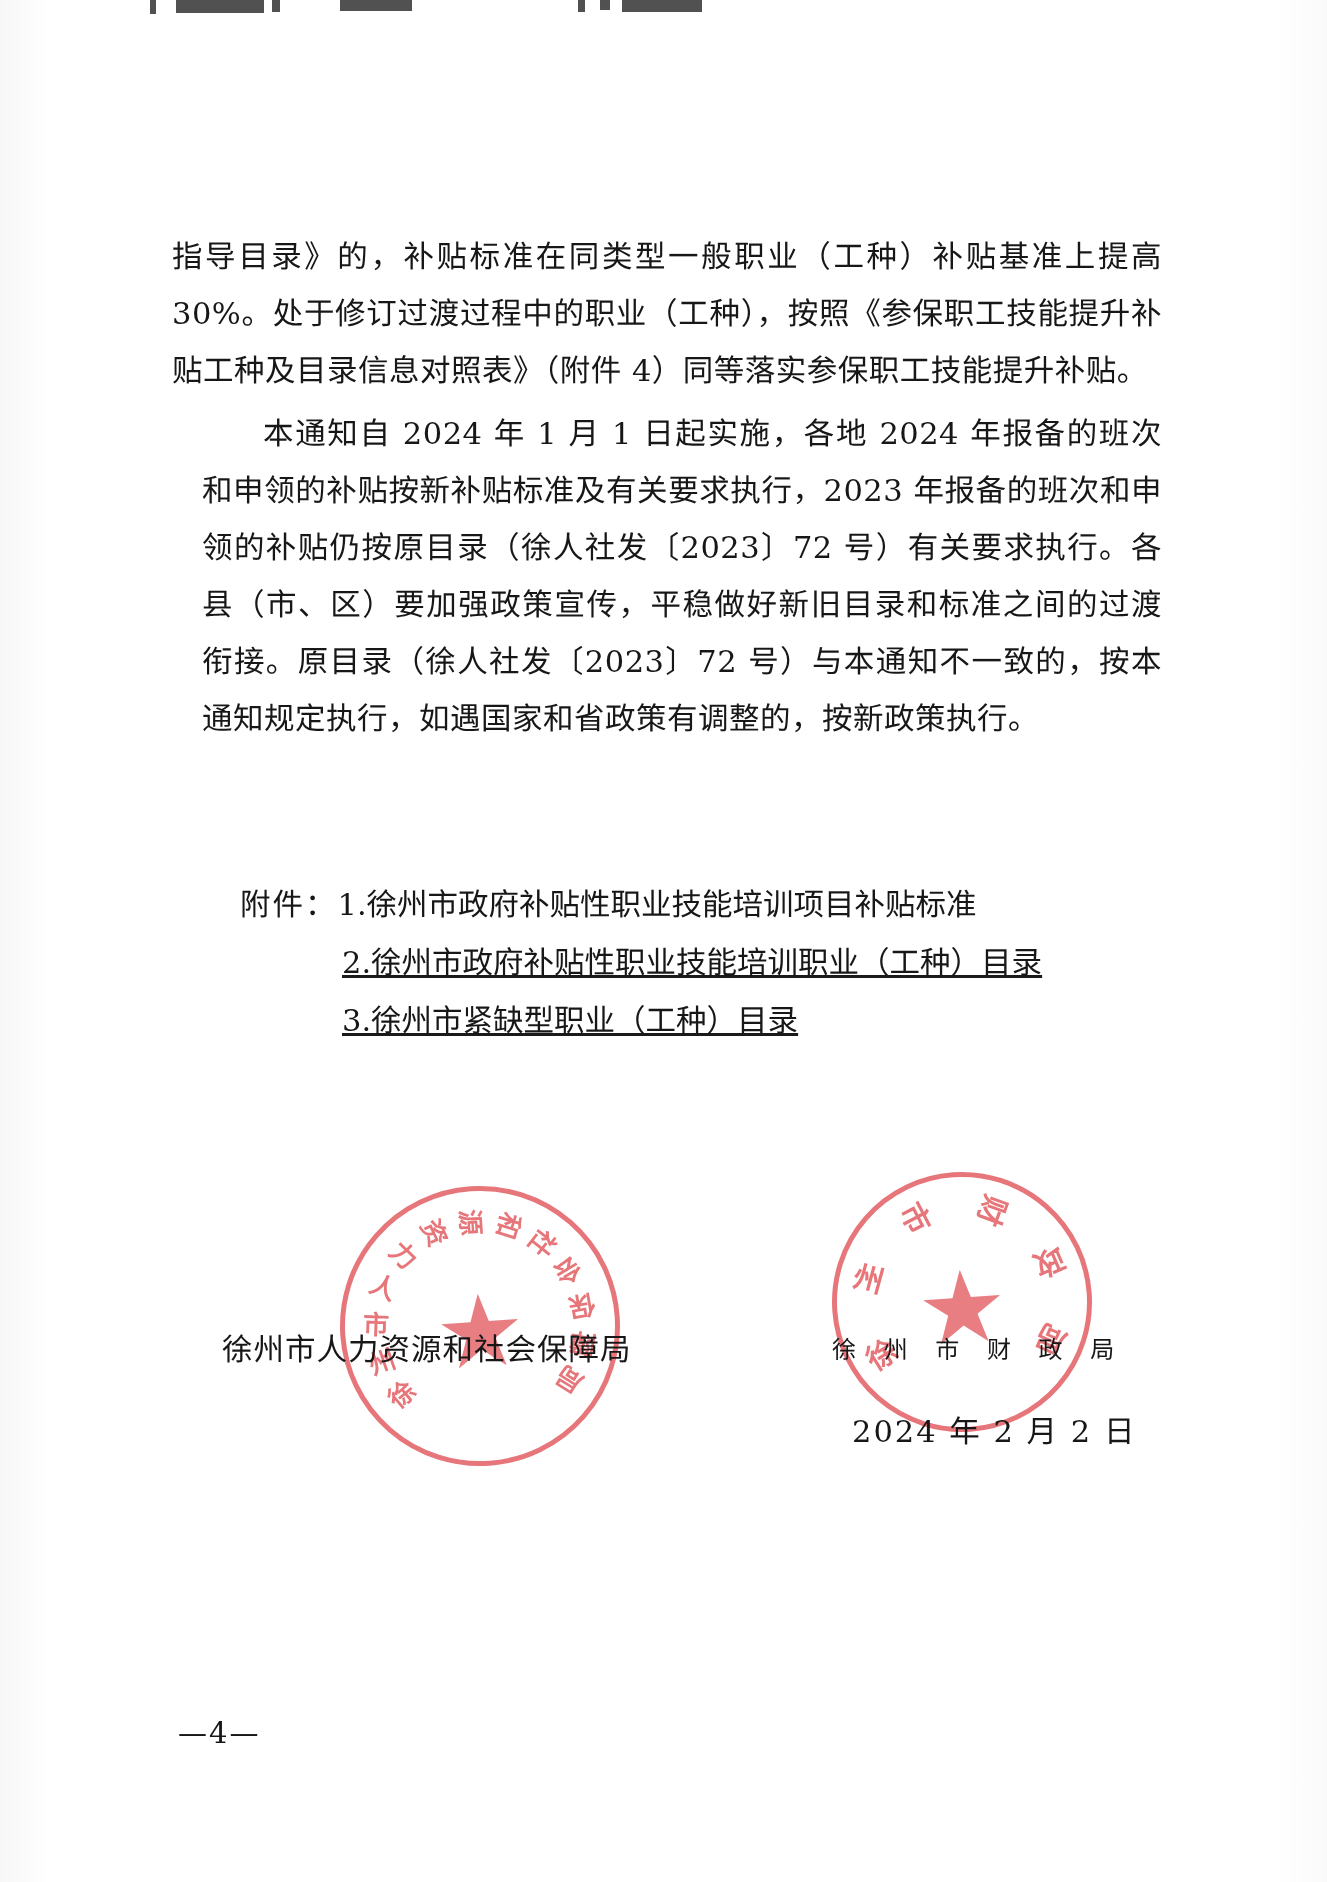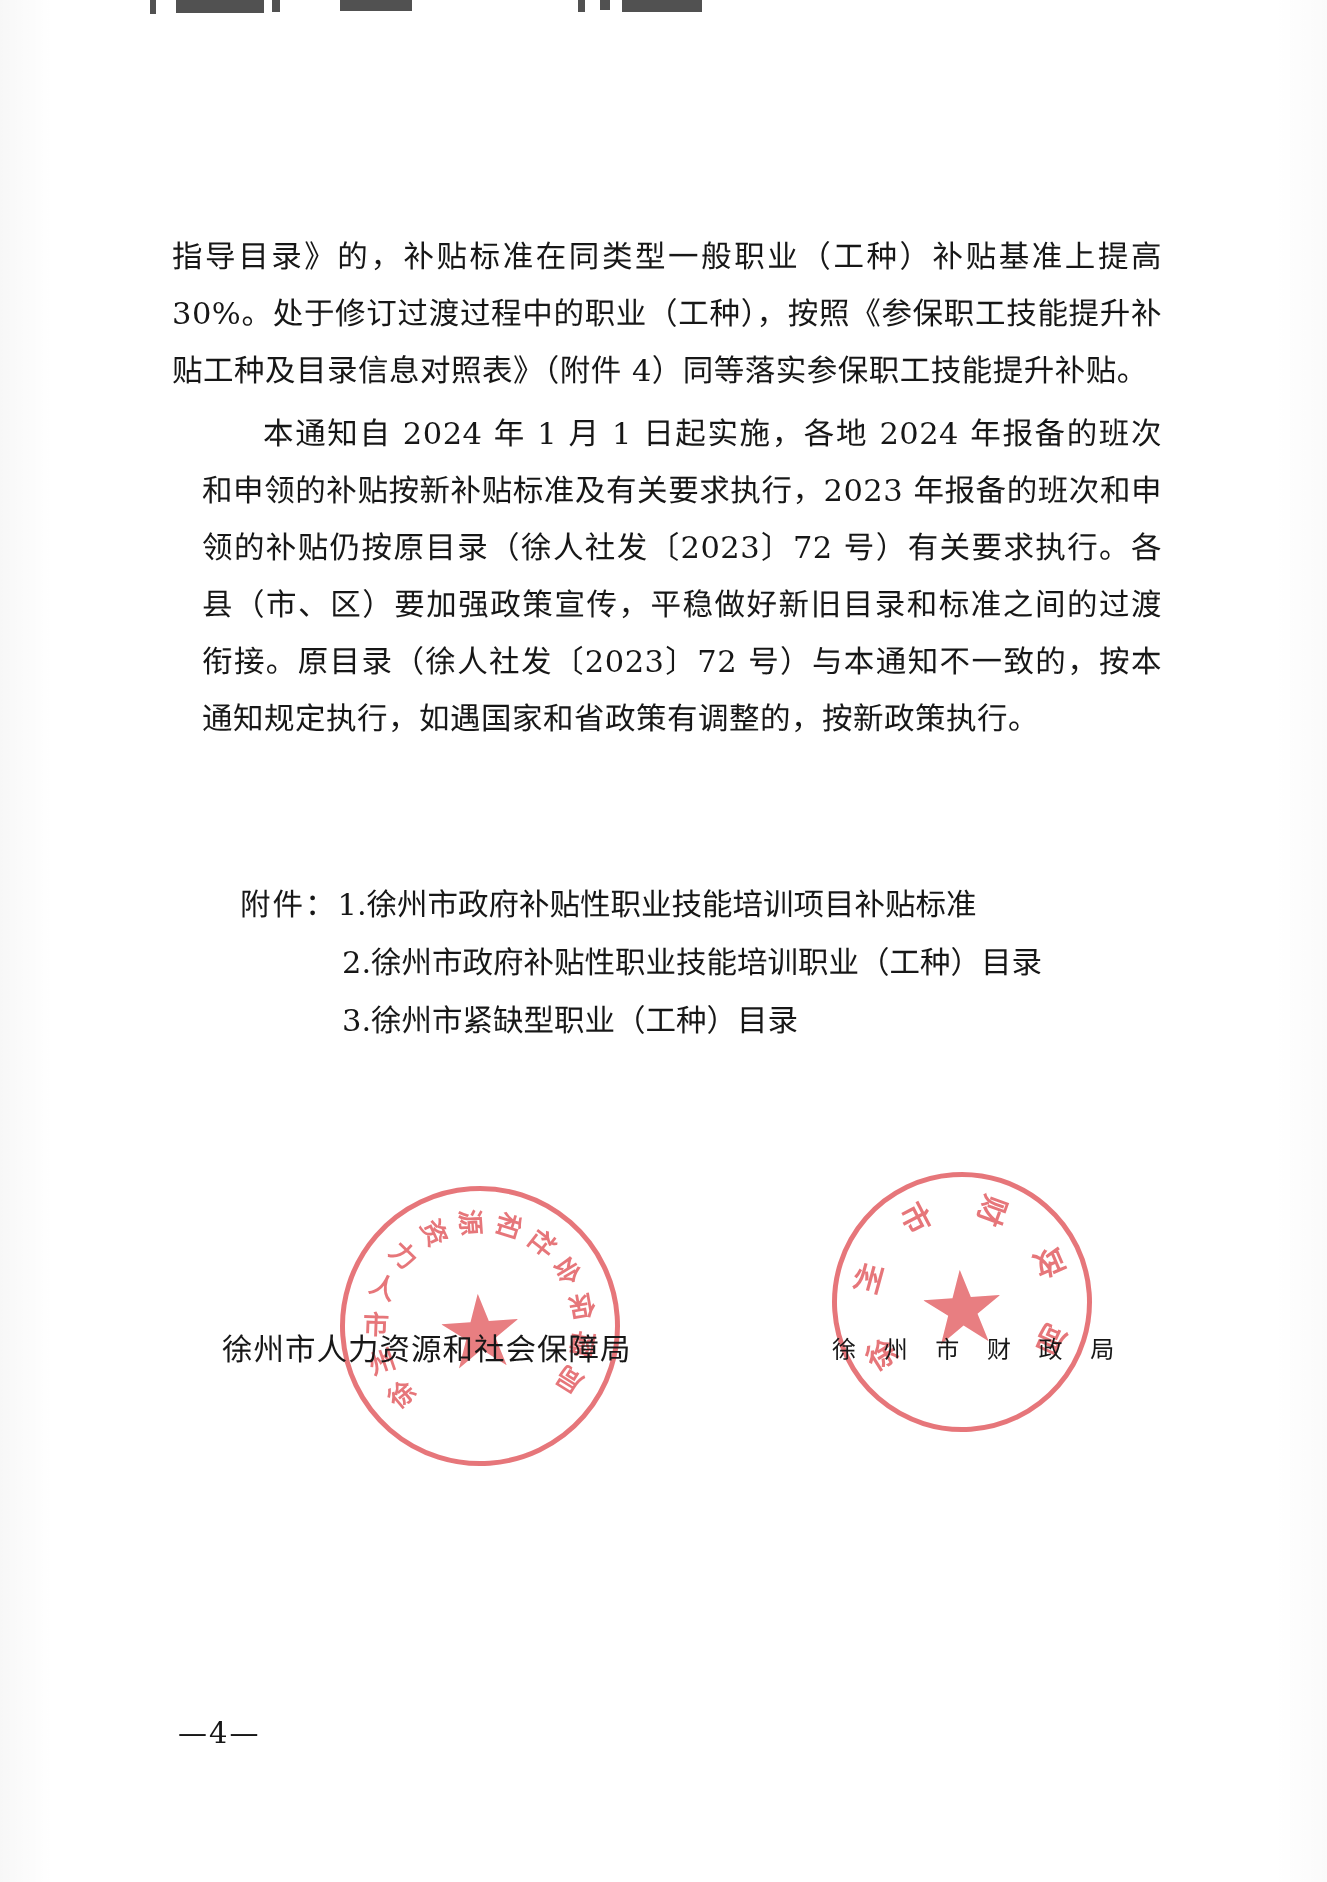--- a/index.html
+++ b/index.html
@@ -81,20 +81,21 @@
     color: #171717;
     white-space: nowrap;
   }
   .att-label {
     letter-spacing: 2px;
   }
   .att-list {
     margin: 0;
     padding: 0;
     list-style: none;
+    text-decoration: underline;
   }
   .att-list li {
     font-size: 30.5px;
     line-height: 58px;
     color: #171717;
     white-space: nowrap;
     padding-left: 102px;
   }
 
   
@@ -260,17 +261,18 @@
           <span class="arc-char" style="font-size: 30px; transform: rotate(118deg) translate(0px, -96px) rotate(90deg) translate(-50%, -50%);">局</span>
         </div>
       <div class="star-glyph">★</div>
       <div class="bottom-text"></div>
     </div>
 
     <div class="sign-left">徐州市人力资源和社会保障局</div>
     <div class="sign-right">
       <span class="agency">徐 州 市 财 政 局</span>
     </div>
+    <div class="sign-date">2024 年 2 月 2 日</div>
 
     <div class="page-number">—4—</div>
 
   </div>
 </div>
 
 </body></html>

